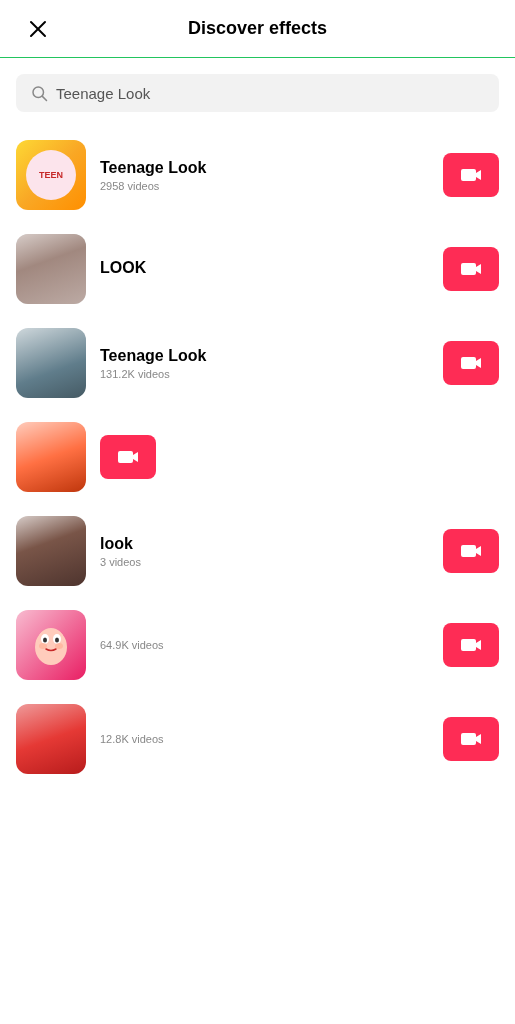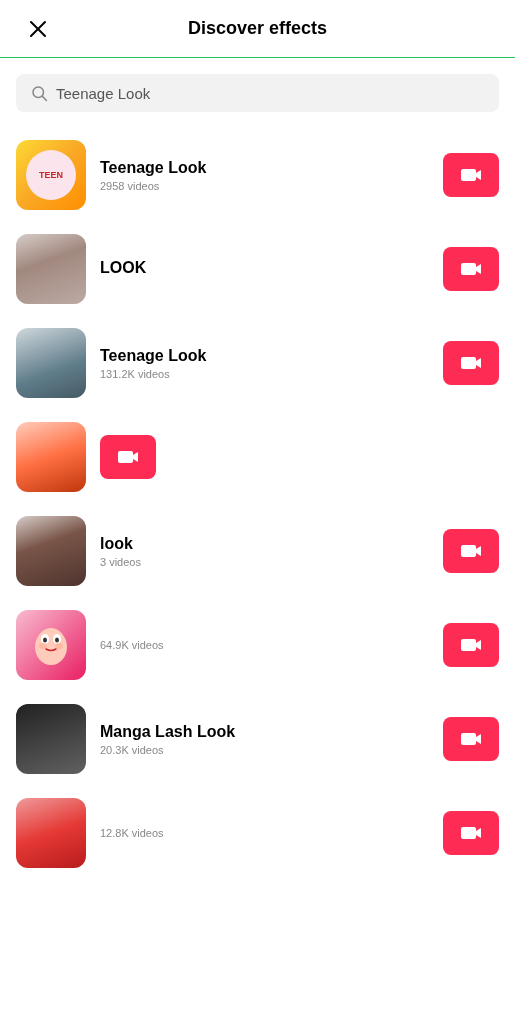--- a/index.html
+++ b/index.html
@@ -301,35 +301,20 @@
       <div class="effect-count">64.9K videos</div>
     </div>
     <button class="record-btn">
       <svg class="camera-icon" viewBox="0 0 24 24" fill="white">
         <rect x="2" y="6" width="15" height="12" rx="2" fill="white"></rect>
         <polygon points="17,10 22,7 22,17 17,14" fill="white"></polygon>
       </svg>
     </button>
   </div>
 
-  <div class="effect-item">
-    <div class="effect-thumb">
-      <div class="face-sim-6"></div>
-    </div>
-    <div class="effect-info">
-      <div class="effect-name">Manga Lash Look</div>
-      <div class="effect-count">20.3K videos</div>
-    </div>
-    <button class="record-btn">
-      <svg class="camera-icon" viewBox="0 0 24 24" fill="white">
-        <rect x="2" y="6" width="15" height="12" rx="2" fill="white"></rect>
-        <polygon points="17,10 22,7 22,17 17,14" fill="white"></polygon>
-      </svg>
-    </button>
-  </div>
 
   <div class="effect-item">
     <div class="effect-thumb">
       <div class="face-sim-7"></div>
     </div>
     <div class="effect-info">
       <div class="effect-count">12.8K videos</div>
     </div>
     <button class="record-btn">
       <svg class="camera-icon" viewBox="0 0 24 24" fill="white">

